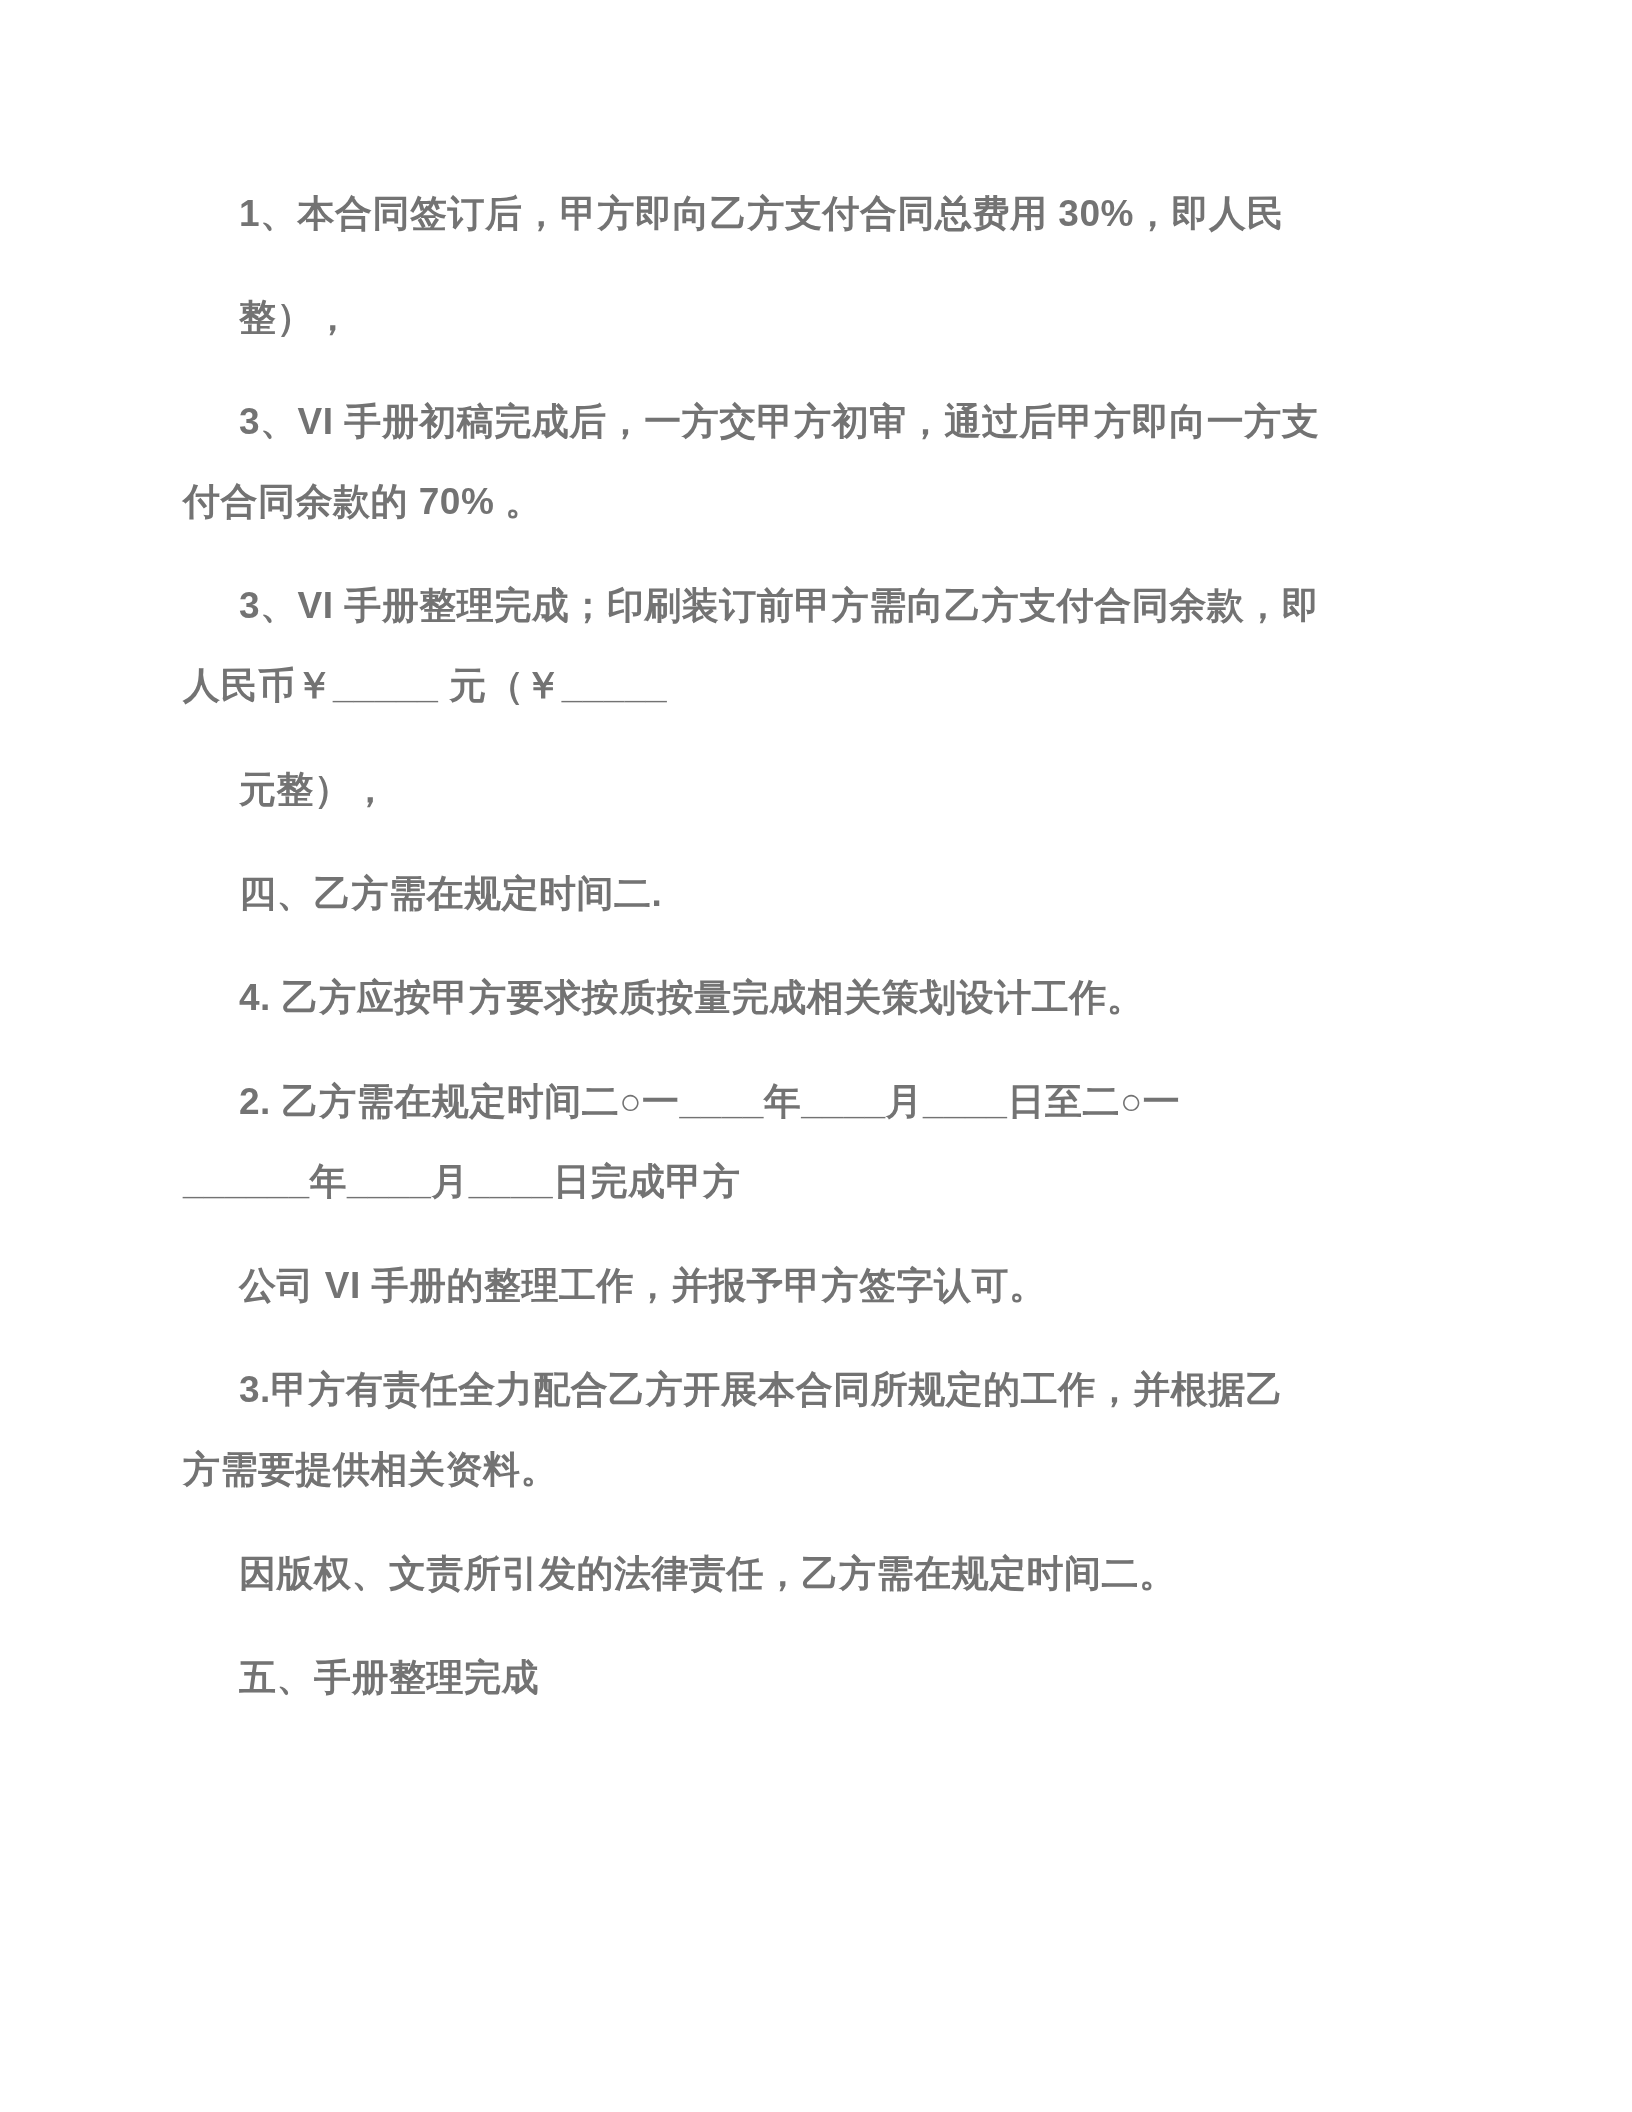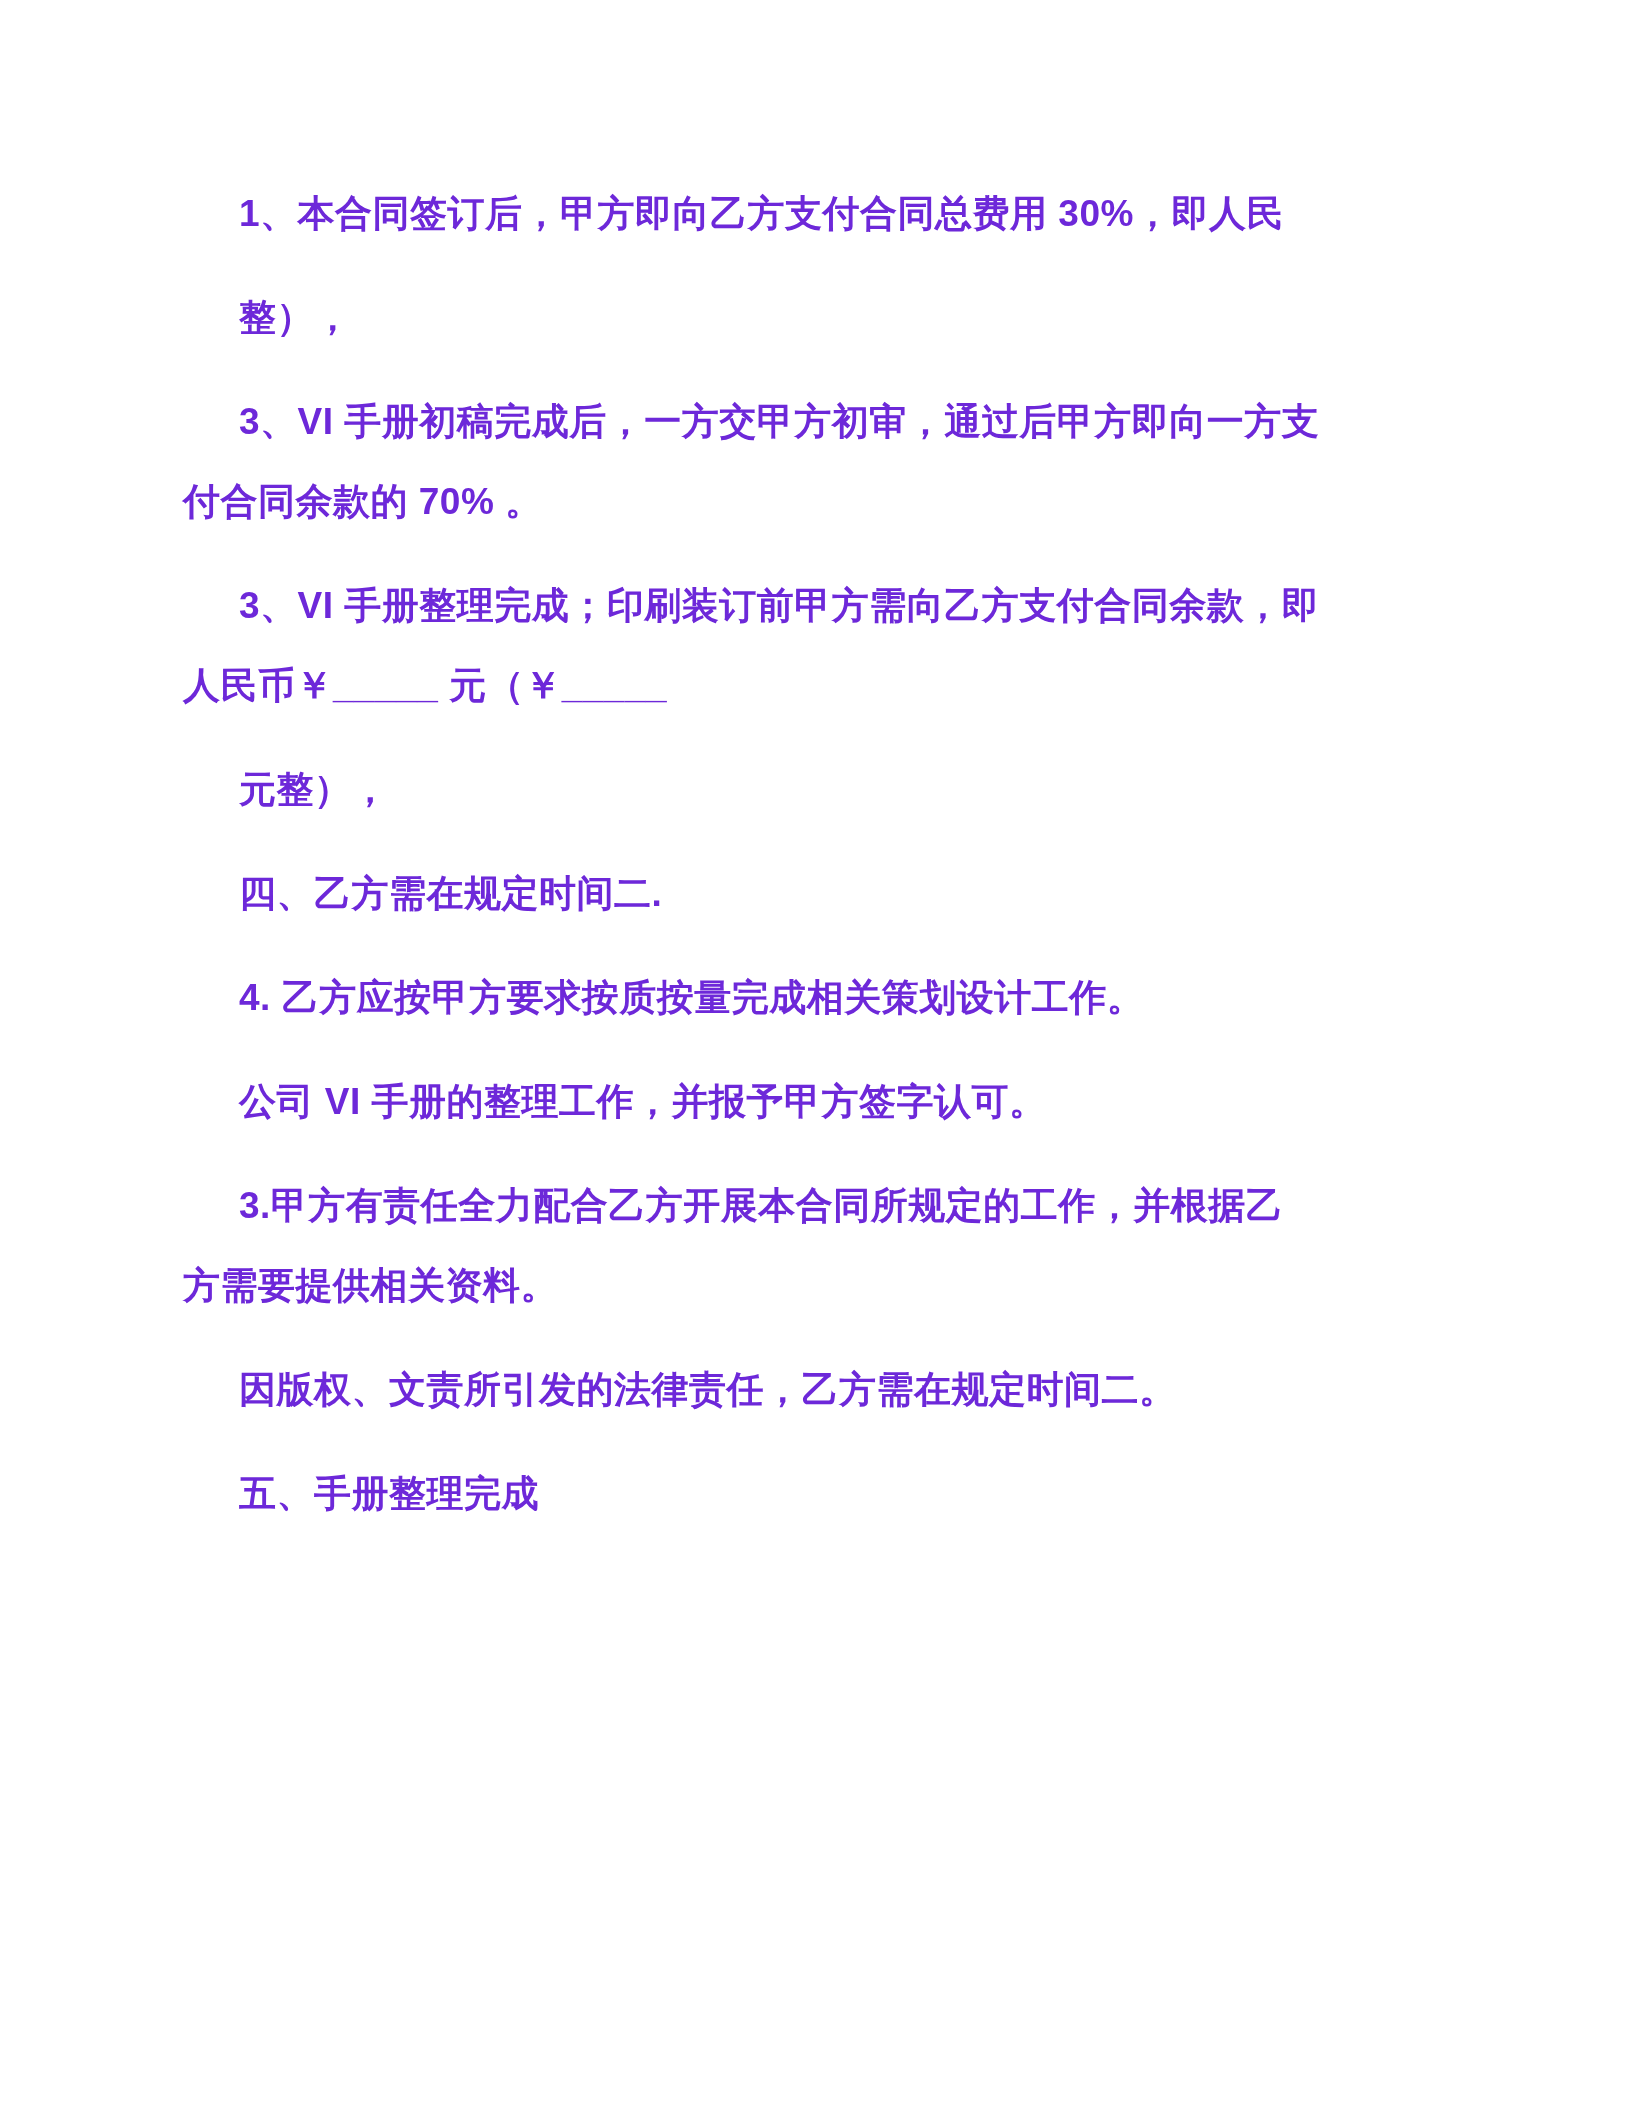--- a/index.html
+++ b/index.html
@@ -10,21 +10,21 @@
   .page {
     position: relative;
     width: 1632px;
     height: 2112px;
     margin: 0 auto;
     background: #ffffff;
     box-sizing: border-box;
     padding: 174px 70px 0 183px;
     overflow: hidden;
     font-family: "Liberation Sans", sans-serif;
-    color: #6d28d9;
+    color: #737373;
   }
   .paragraph {
     margin: 0 0 24px 0;
   }
   .line {
     font-size: 37px;
     font-weight: 700;
     line-height: 80px;
     white-space: pre-wrap;
     letter-spacing: 0.5px;
@@ -55,20 +55,24 @@
       <div class="paragraph">
         <div class="line indent">元整），</div>
       </div>
       <div class="paragraph">
         <div class="line indent">四、乙方需在规定时间二.</div>
       </div>
       <div class="paragraph">
         <div class="line indent">4. 乙方应按甲方要求按质按量完成相关策划设计工作。</div>
       </div>
       <div class="paragraph">
+        <div class="line indent">2. 乙方需在规定时间二○一____年____月____日至二○一</div>
+        <div class="line">______年____月____日完成甲方</div>
+      </div>
+      <div class="paragraph">
         <div class="line indent">公司 VI 手册的整理工作，并报予甲方签字认可。</div>
       </div>
       <div class="paragraph">
         <div class="line indent">3.甲方有责任全力配合乙方开展本合同所规定的工作，并根据乙</div>
         <div class="line">方需要提供相关资料。</div>
       </div>
       <div class="paragraph">
         <div class="line indent">因版权、文责所引发的法律责任，乙方需在规定时间二。</div>
       </div>
       <div class="paragraph">

